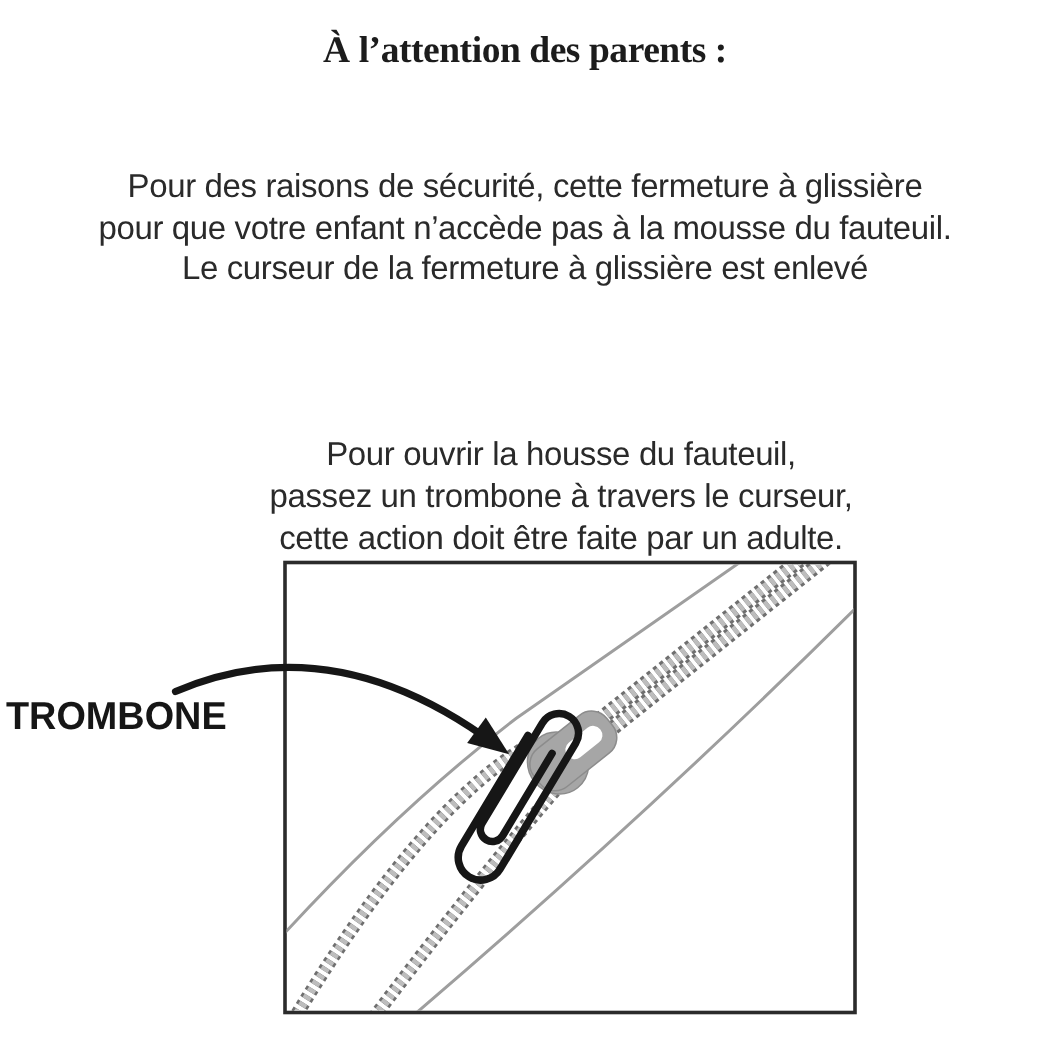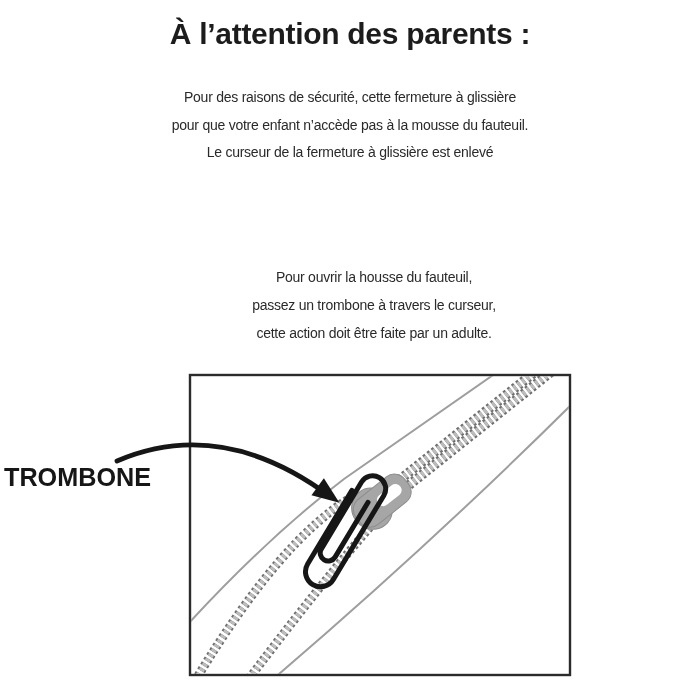--- a/index.html
+++ b/index.html
@@ -9,33 +9,35 @@
     position: relative;
     overflow: hidden;
     font-family: "Liberation Sans", "DejaVu Sans", sans-serif;
     color: #1d1d1d;
     -webkit-font-smoothing: antialiased;
   }
   .doc-title {
     position: absolute;
     top: 18px; left: 0; width: 700px;
     text-align: center;
-    font-size: 30px;
+    font-size: 25px;
     font-weight: bold;
     letter-spacing: -0.3px;
     line-height: 32px;
     color: #1c1c1c;
+    font-family: Liberation Serif, serif;
   }
   .para {
     position: absolute;
     left: 0; width: 700px;
     text-align: center;
-    font-size: 14px;
+    font-size: 22px;
     letter-spacing: -0.25px;
     color: #2a2a2a;
+    margin-top: 26px;
   }
   .para-intro { top: 84px;  line-height: 27.5px; }
   .para-instructions { top: 263px; line-height: 28px; padding-left: 24px; }
   .trombone-label {
     position: absolute;
     left: 4px; top: 462px;
     font-size: 26px;
     font-weight: bold;
     letter-spacing: 0px;
     color: #161616;

